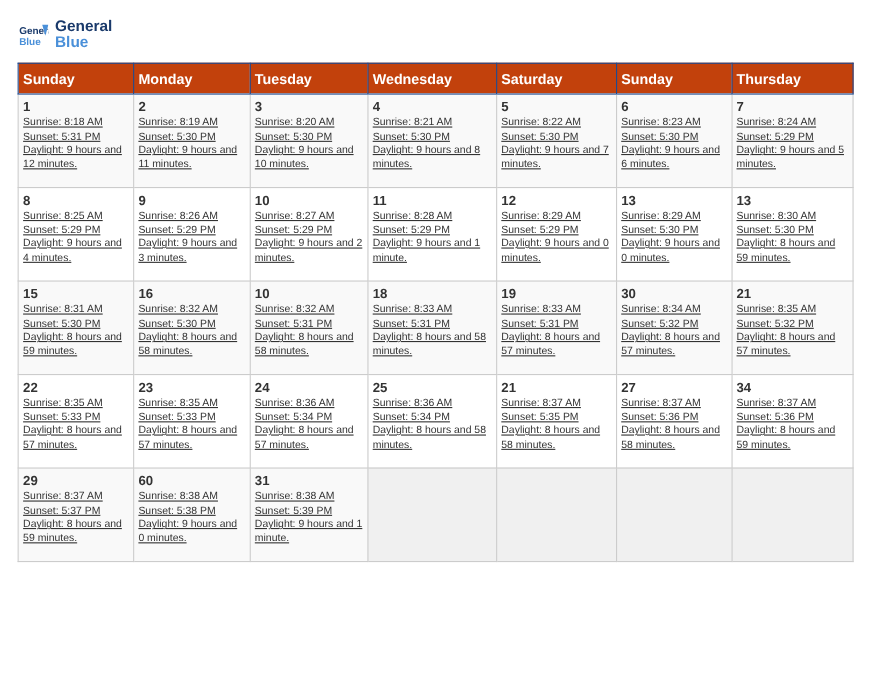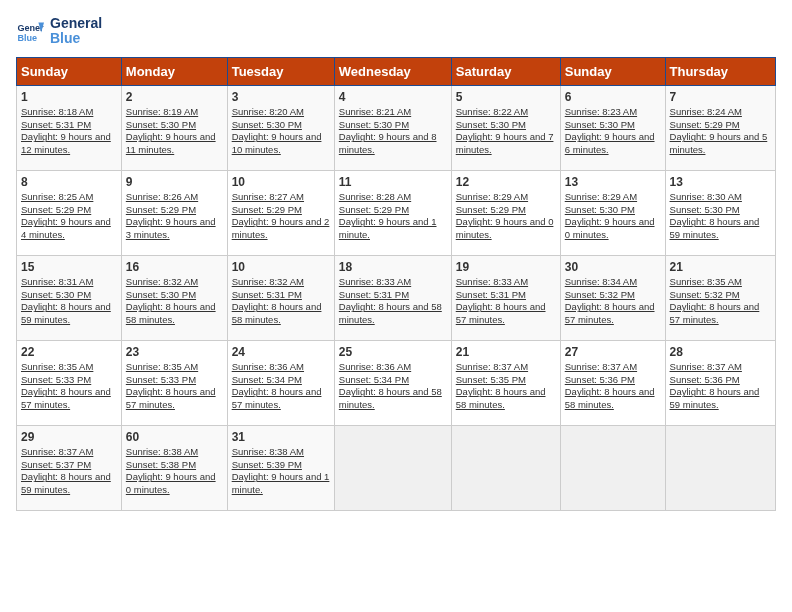--- a/index.html
+++ b/index.html
@@ -222,21 +222,21 @@
         </td>
         <td>
           <span class="day-num">21</span>
           <div class="day-info">Sunrise: 8:37 AM<br>Sunset: 5:35 PM<br>Daylight: 8 hours and 58 minutes.</div>
         </td>
         <td>
           <span class="day-num">27</span>
           <div class="day-info">Sunrise: 8:37 AM<br>Sunset: 5:36 PM<br>Daylight: 8 hours and 58 minutes.</div>
         </td>
         <td>
-          <span class="day-num">28</span>
+          <span class="day-num">34</span>
           <div class="day-info">Sunrise: 8:37 AM<br>Sunset: 5:36 PM<br>Daylight: 8 hours and 59 minutes.</div>
         </td>
       </tr>
       <tr>
         <td>
           <span class="day-num">29</span>
           <div class="day-info">Sunrise: 8:37 AM<br>Sunset: 5:37 PM<br>Daylight: 8 hours and 59 minutes.</div>
         </td>
         <td>
           <span class="day-num">60</span>

